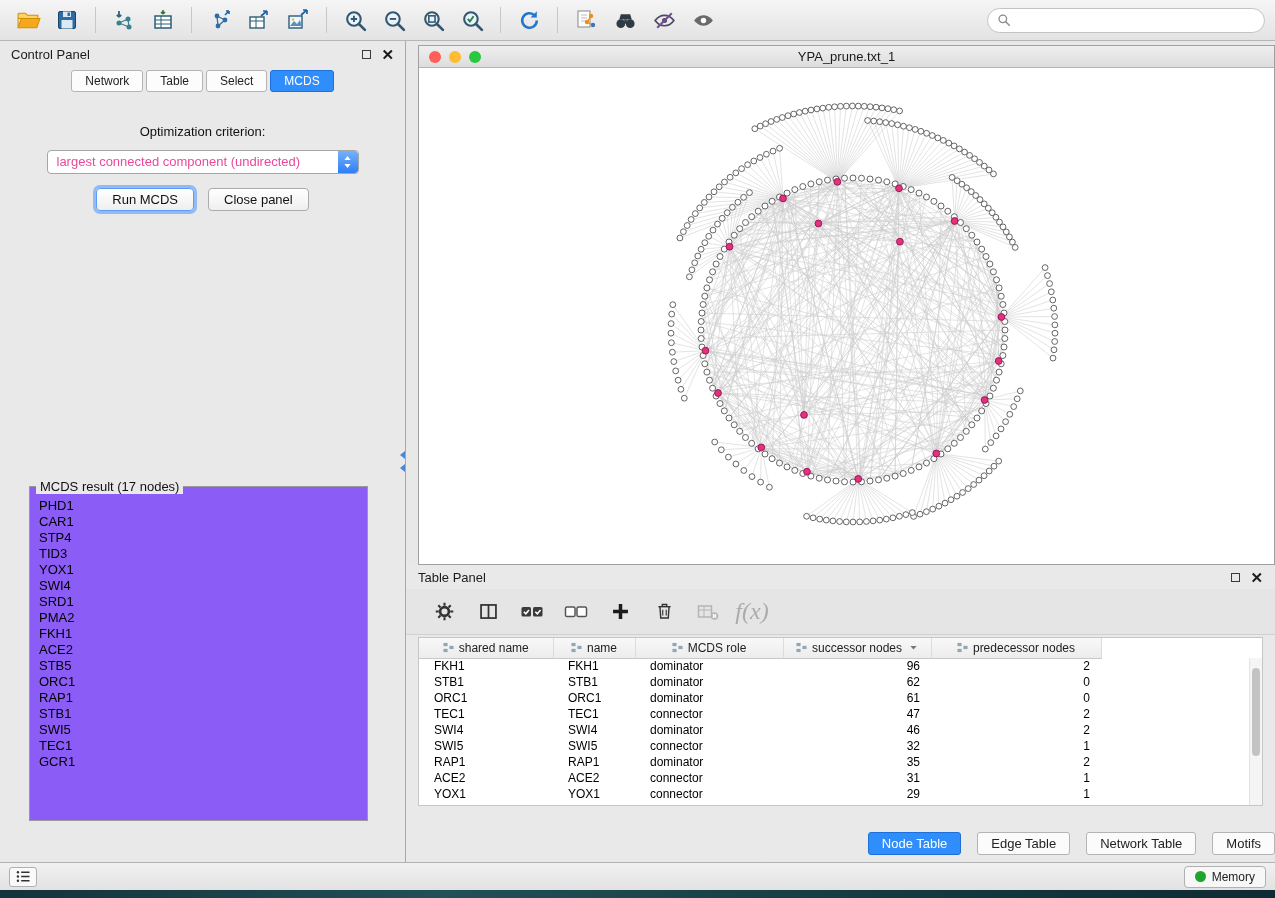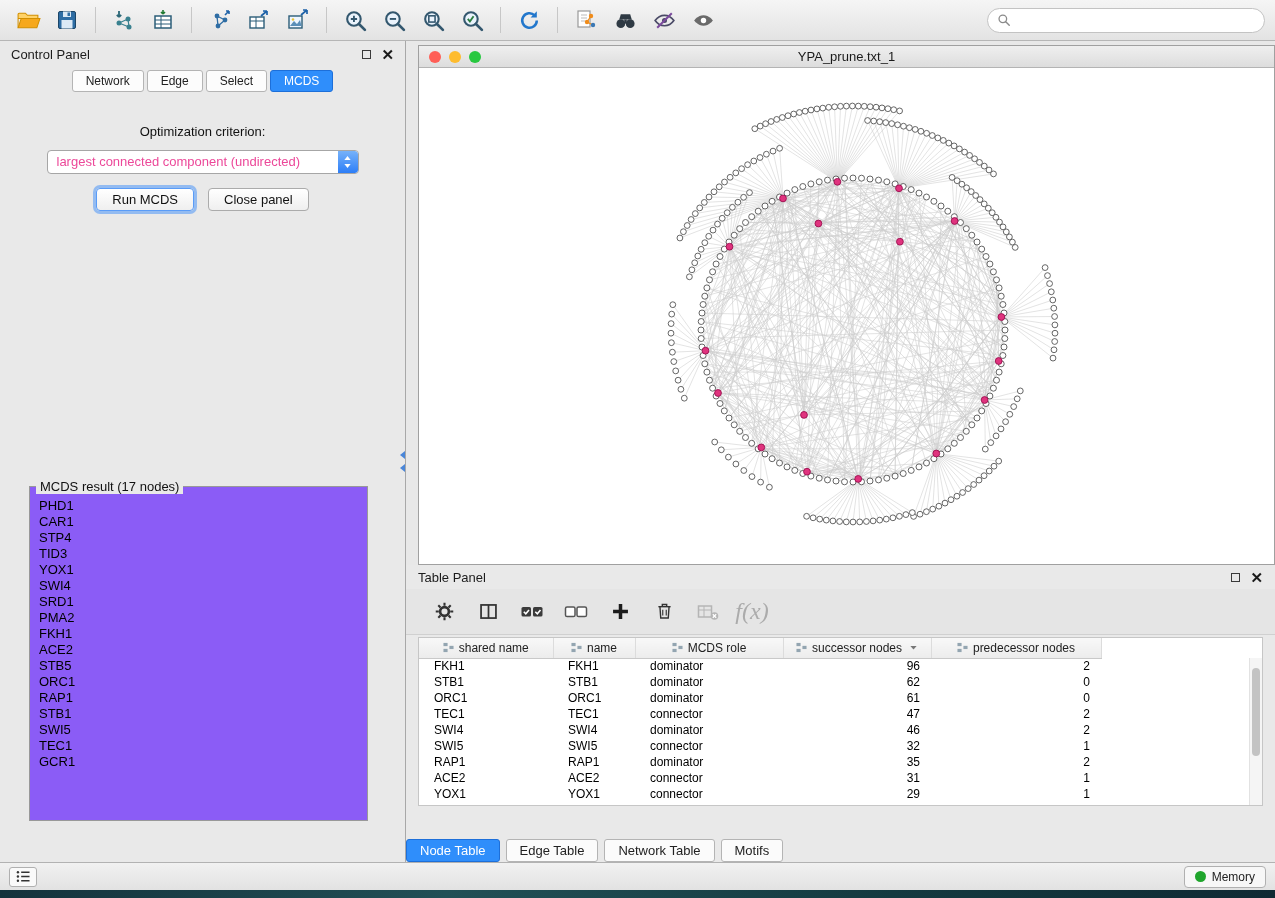--- a/index.html
+++ b/index.html
@@ -56,21 +56,21 @@
   .table-wrap{position:absolute;left:12px;right:12px;top:72px;bottom:56px;background:#fff;border:1px solid #c6c6c6;overflow:hidden}
   table.node-table{border-collapse:collapse;table-layout:fixed;width:calc(100% - 13px);font-size:12px}
   .node-table th{height:20px;background:linear-gradient(#f8f8f8,#ececec);border-right:1px solid #dcdcdc;border-bottom:1px solid #c9c9c9;font-weight:normal;font-size:12px;color:#222;white-space:nowrap;overflow:hidden;text-align:center}
   .node-table th.empty{background:#fff;border-right:none;border-bottom:none}
   .node-table th .cic{vertical-align:-1px;margin-right:5px}
   .node-table th .chev{margin-left:7px;vertical-align:0px}
   .node-table td{height:16px;padding:0 12px 0 15px;white-space:nowrap;overflow:hidden;color:#000}
   .node-table td.num{text-align:right;padding-right:11px}
   .vscroll{position:absolute;right:0;top:20px;bottom:0;width:13px;background:#f5f5f5;border-left:1px solid #e2e2e2}
   .vscroll .thumb{position:absolute;left:2px;right:2px;top:10px;height:88px;background:#c3c3c3;border-radius:5px}
-  .tp-tabs{position:absolute;left:0;right:0;bottom:0;display:flex;justify-content:flex-start;gap:6px}
+  .tp-tabs{position:absolute;left:0;right:0;bottom:7px;display:flex;justify-content:flex-end;gap:16px}
   .tp-tab{font-size:13px;padding:3px 13px;background:#fbfbfb;border:1px solid #b4b4b4;border-radius:3px;color:#222}
   .tp-tab.active{background:#2f8efb;border-color:#1d6fd9;color:#fff}
 
   
   .status-bar{position:absolute;left:0;top:862px;width:1275px;height:28px;background:linear-gradient(#f1f1f1,#e2e2e2);border-top:1px solid #b2b2b2;display:flex;align-items:center;padding:0 9px}
   .menu-btn{width:28px;height:20px;border:1px solid #b0b0b0;border-radius:3px;background:#fafafa;display:flex;align-items:center;justify-content:center}
   .memory-btn{margin-left:auto;height:22px;display:flex;align-items:center;gap:6px;padding:0 10px;border:1px solid #b0b0b0;border-radius:4px;background:#f7f7f7;font-size:12px;color:#222}
   .memdot{width:11px;height:11px;border-radius:50%}
 </style>
 </head>
@@ -217,21 +217,21 @@
     <div class="control-panel">
       <div class="cp-header">
         <span>Control Panel</span>
         <span class="win-ctrls">
           <span class="win-sq"></span>
           <span class="win-x">✕</span>
         </span>
       </div>
       <div class="cp-tabs">
           <div class="cp-tab">Network</div>
-          <div class="cp-tab">Edge</div>
+          <div class="cp-tab">Table</div>
           <div class="cp-tab">Select</div>
           <div class="cp-tab active">MCDS</div>
         </div>
       <div class="opt-label">Optimization criterion:</div>
       <div class="dropdown">
         <span>largest connected component (undirected)</span>
         <span class="dd-stepper">
           <svg width="9" height="14" viewBox="0 0 9 14">
               <path d="M4.5 1L7.6 5H1.4z" fill="#fff"></path>
               <path d="M4.5 13L1.4 9h6.2z" fill="#fff"></path>

